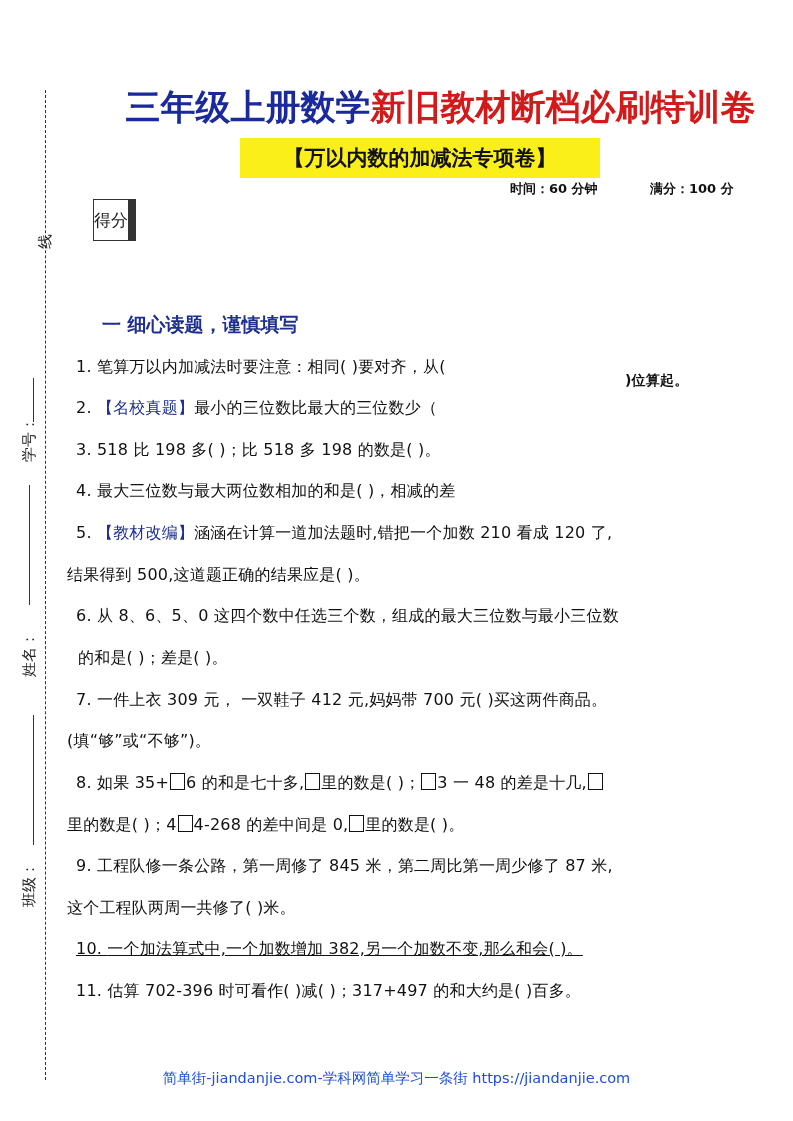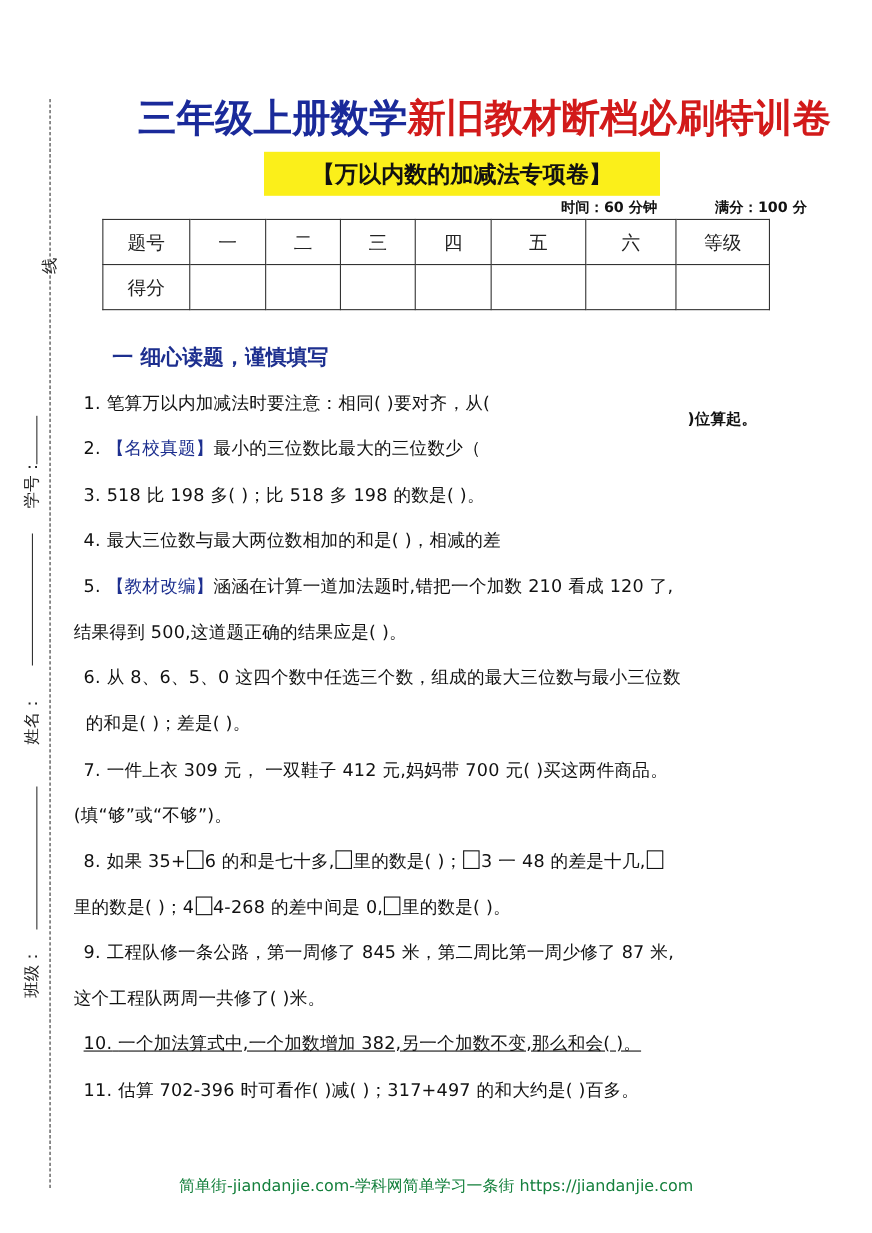--- a/index.html
+++ b/index.html
@@ -39,21 +39,21 @@
     border: 1.5px solid #333; height: 40px; text-align: center; padding: 0;
   }
 
   .section { left: 102px; top: 312px; font-size: 19px; font-weight: bold; color: #1d2f8f; white-space: nowrap; }
 
   .q { position: absolute; font-size: 16px; color: #111; white-space: nowrap; letter-spacing: 0.2px; }
   .tag { color: #1d2f8f; }
   .small { font-size: 14px; font-weight: bold; margin-top: 11px; }
   .box { display: inline-block; width: 13px; height: 15px; border: 1.3px solid #111; vertical-align: -2px; margin: 0 1px; }
 
-  .footer { left: 0; width: 793px; top: 1069px; text-align: center; font-size: 14.5px; color: #15803d; white-space: nowrap; }
+  .footer { left: 0; width: 793px; top: 1069px; text-align: center; font-size: 14.5px; color: #1d4ed8; white-space: nowrap; }
 </style>
 </head>
 <body>
 
 <div class="abs dash-line"></div>
 <div class="side-label" style="left:38px; top:232px;">线</div>
 <div class="side-rule" style="left:33px; top:378px; height:44px;"></div>
 <div class="side-label" style="left:7px; top:430px;">学号：</div>
 <div class="side-rule" style="left:29px; top:485px; height:120px;"></div>
 <div class="side-label" style="left:7px; top:645px;">姓名：</div>
@@ -62,30 +62,20 @@
 
 <div class="abs title">
   <span class="blue">三年级上册数学</span><span class="red">新旧教材断档必刷特训卷</span>
 </div>
 <div class="abs subtitle">【万以内数的加减法专项卷】</div>
 <div class="abs meta" style="left:510px;">时间：60 分钟</div>
 <div class="abs meta" style="left:650px;">满分：100 分</div>
 
 <table class="score">
   <tbody>
-      <tr>
-    <td style="width:78px;">题号</td>
-    <td style="width:68px;">一</td>
-    <td style="width:67px;">二</td>
-    <td style="width:67px;">三</td>
-    <td style="width:68px;">四</td>
-    <td style="width:85px;">五</td>
-    <td style="width:81px;">六</td>
-    <td style="width:84px;">等级</td>
-  </tr>
   <tr>
     <td>得分</td>
     <td></td>
     <td></td>
     <td></td>
     <td></td>
     <td></td>
     <td></td>
     <td></td>
   </tr>

